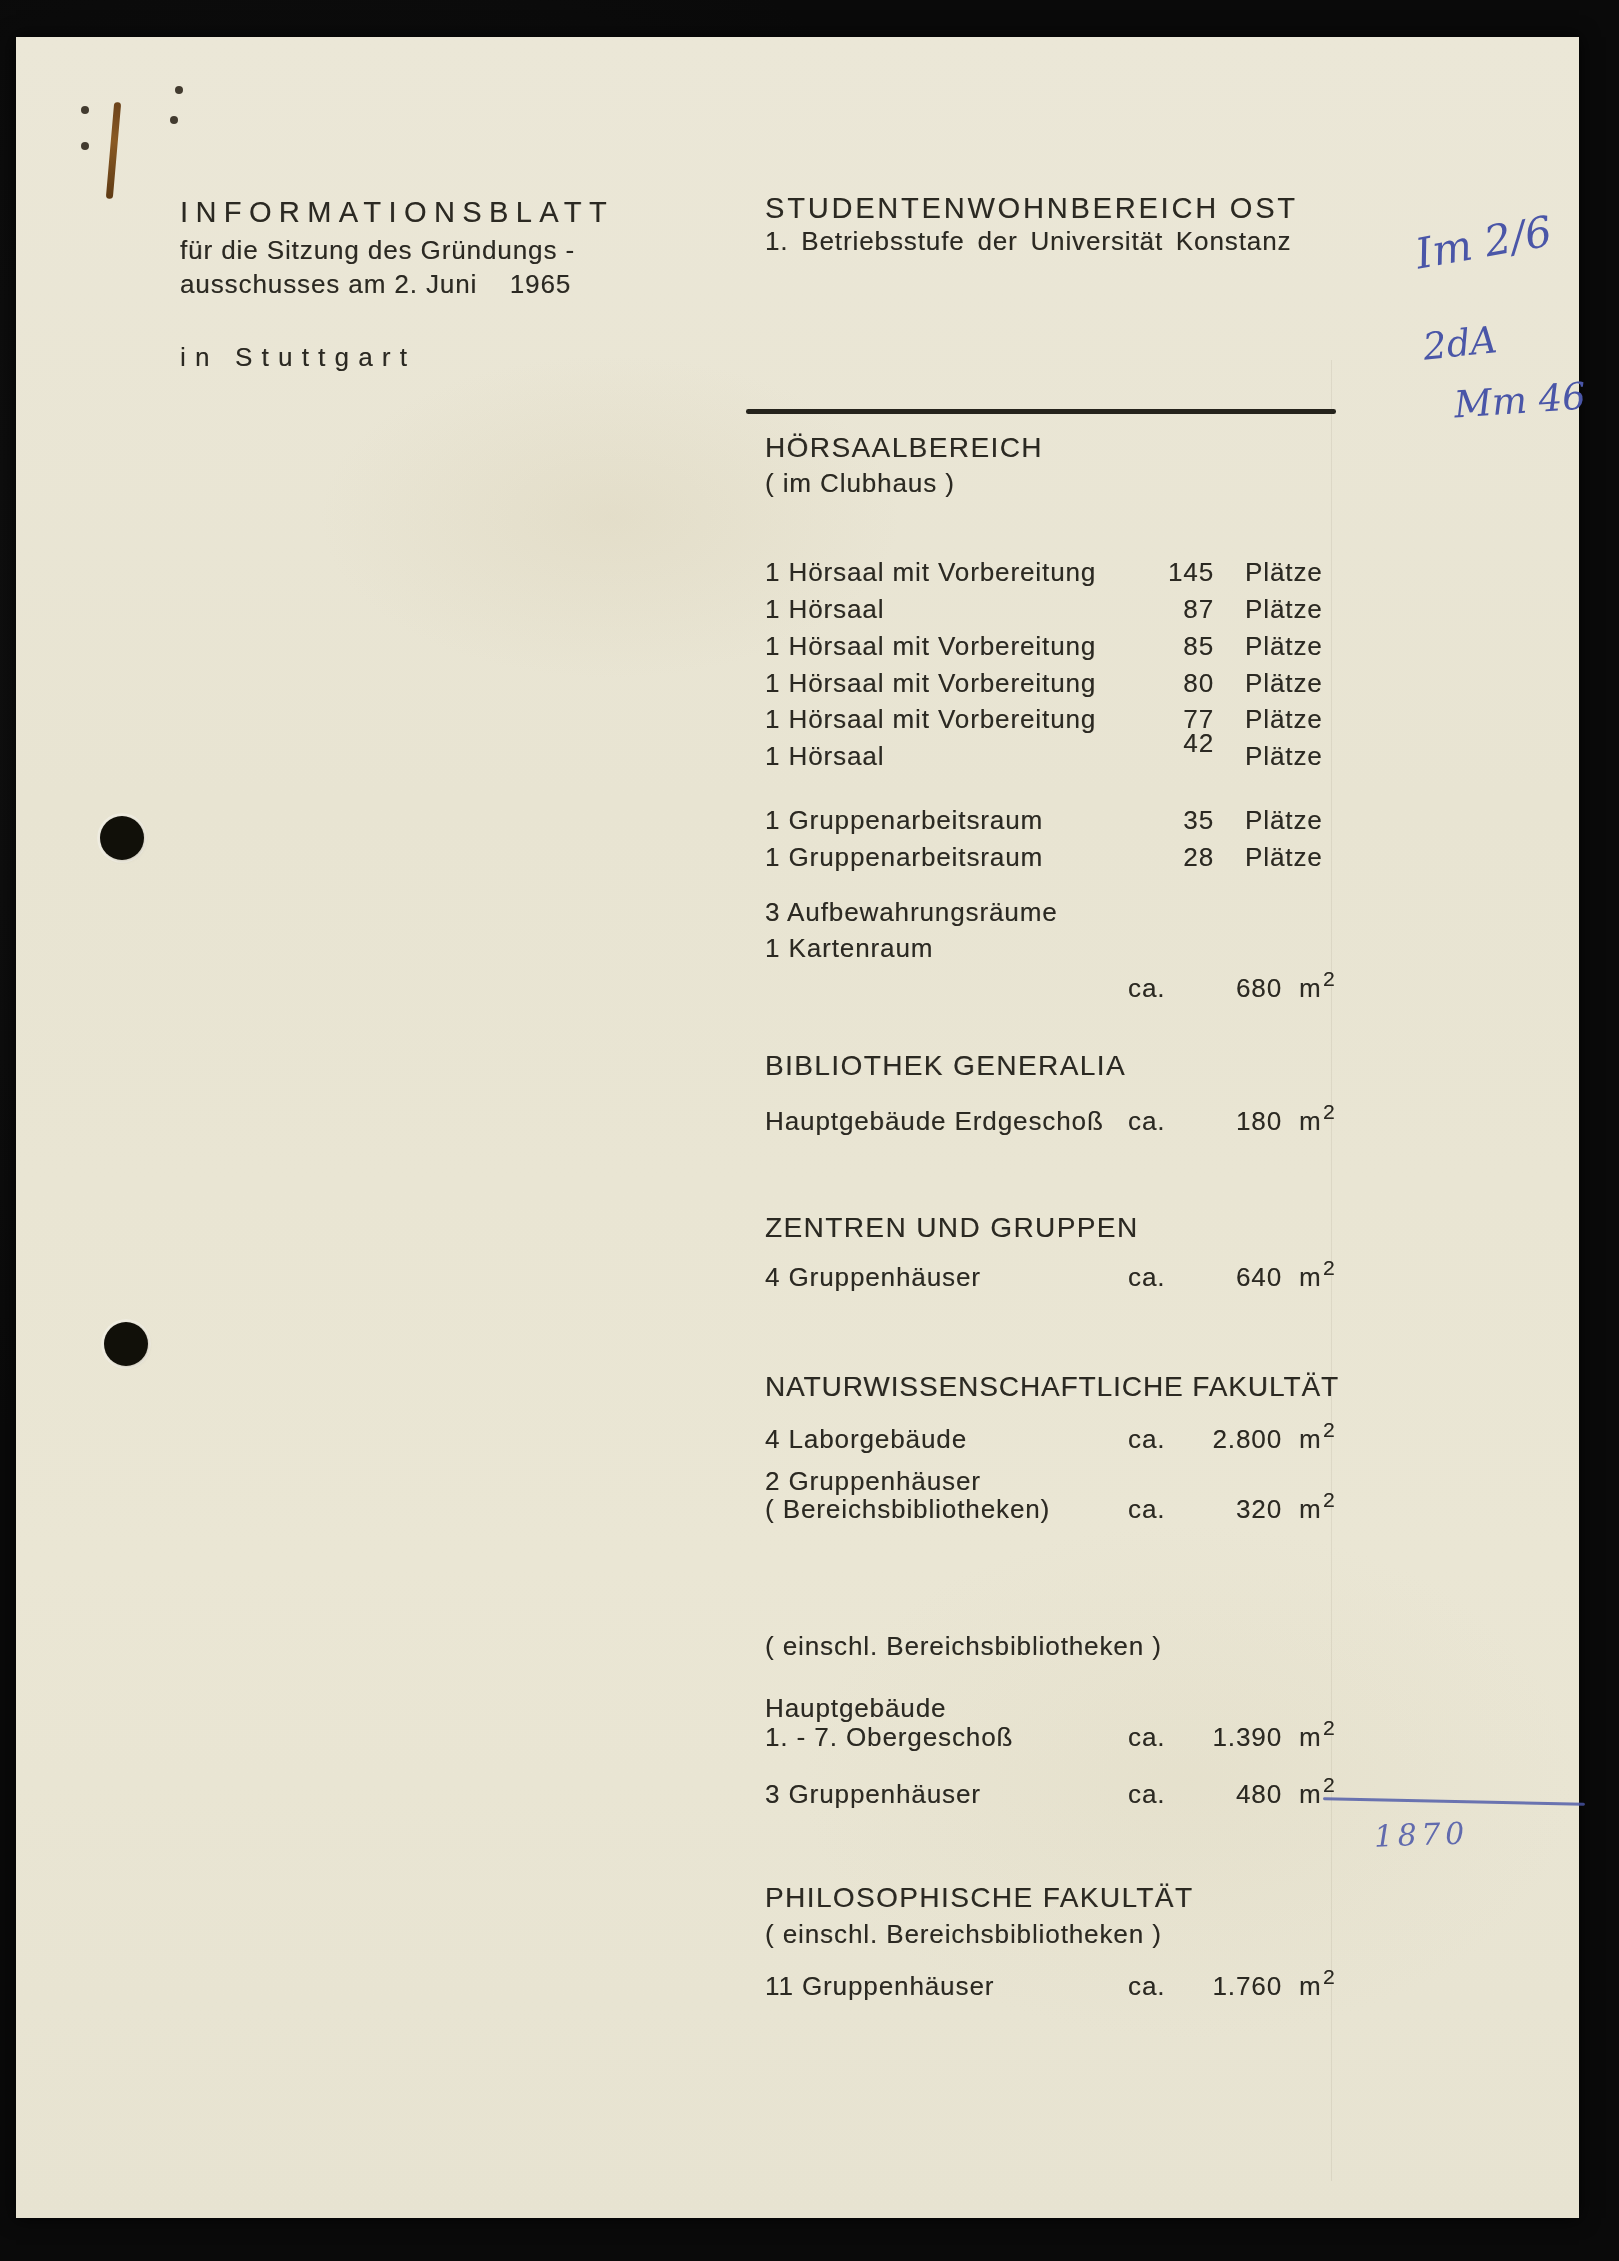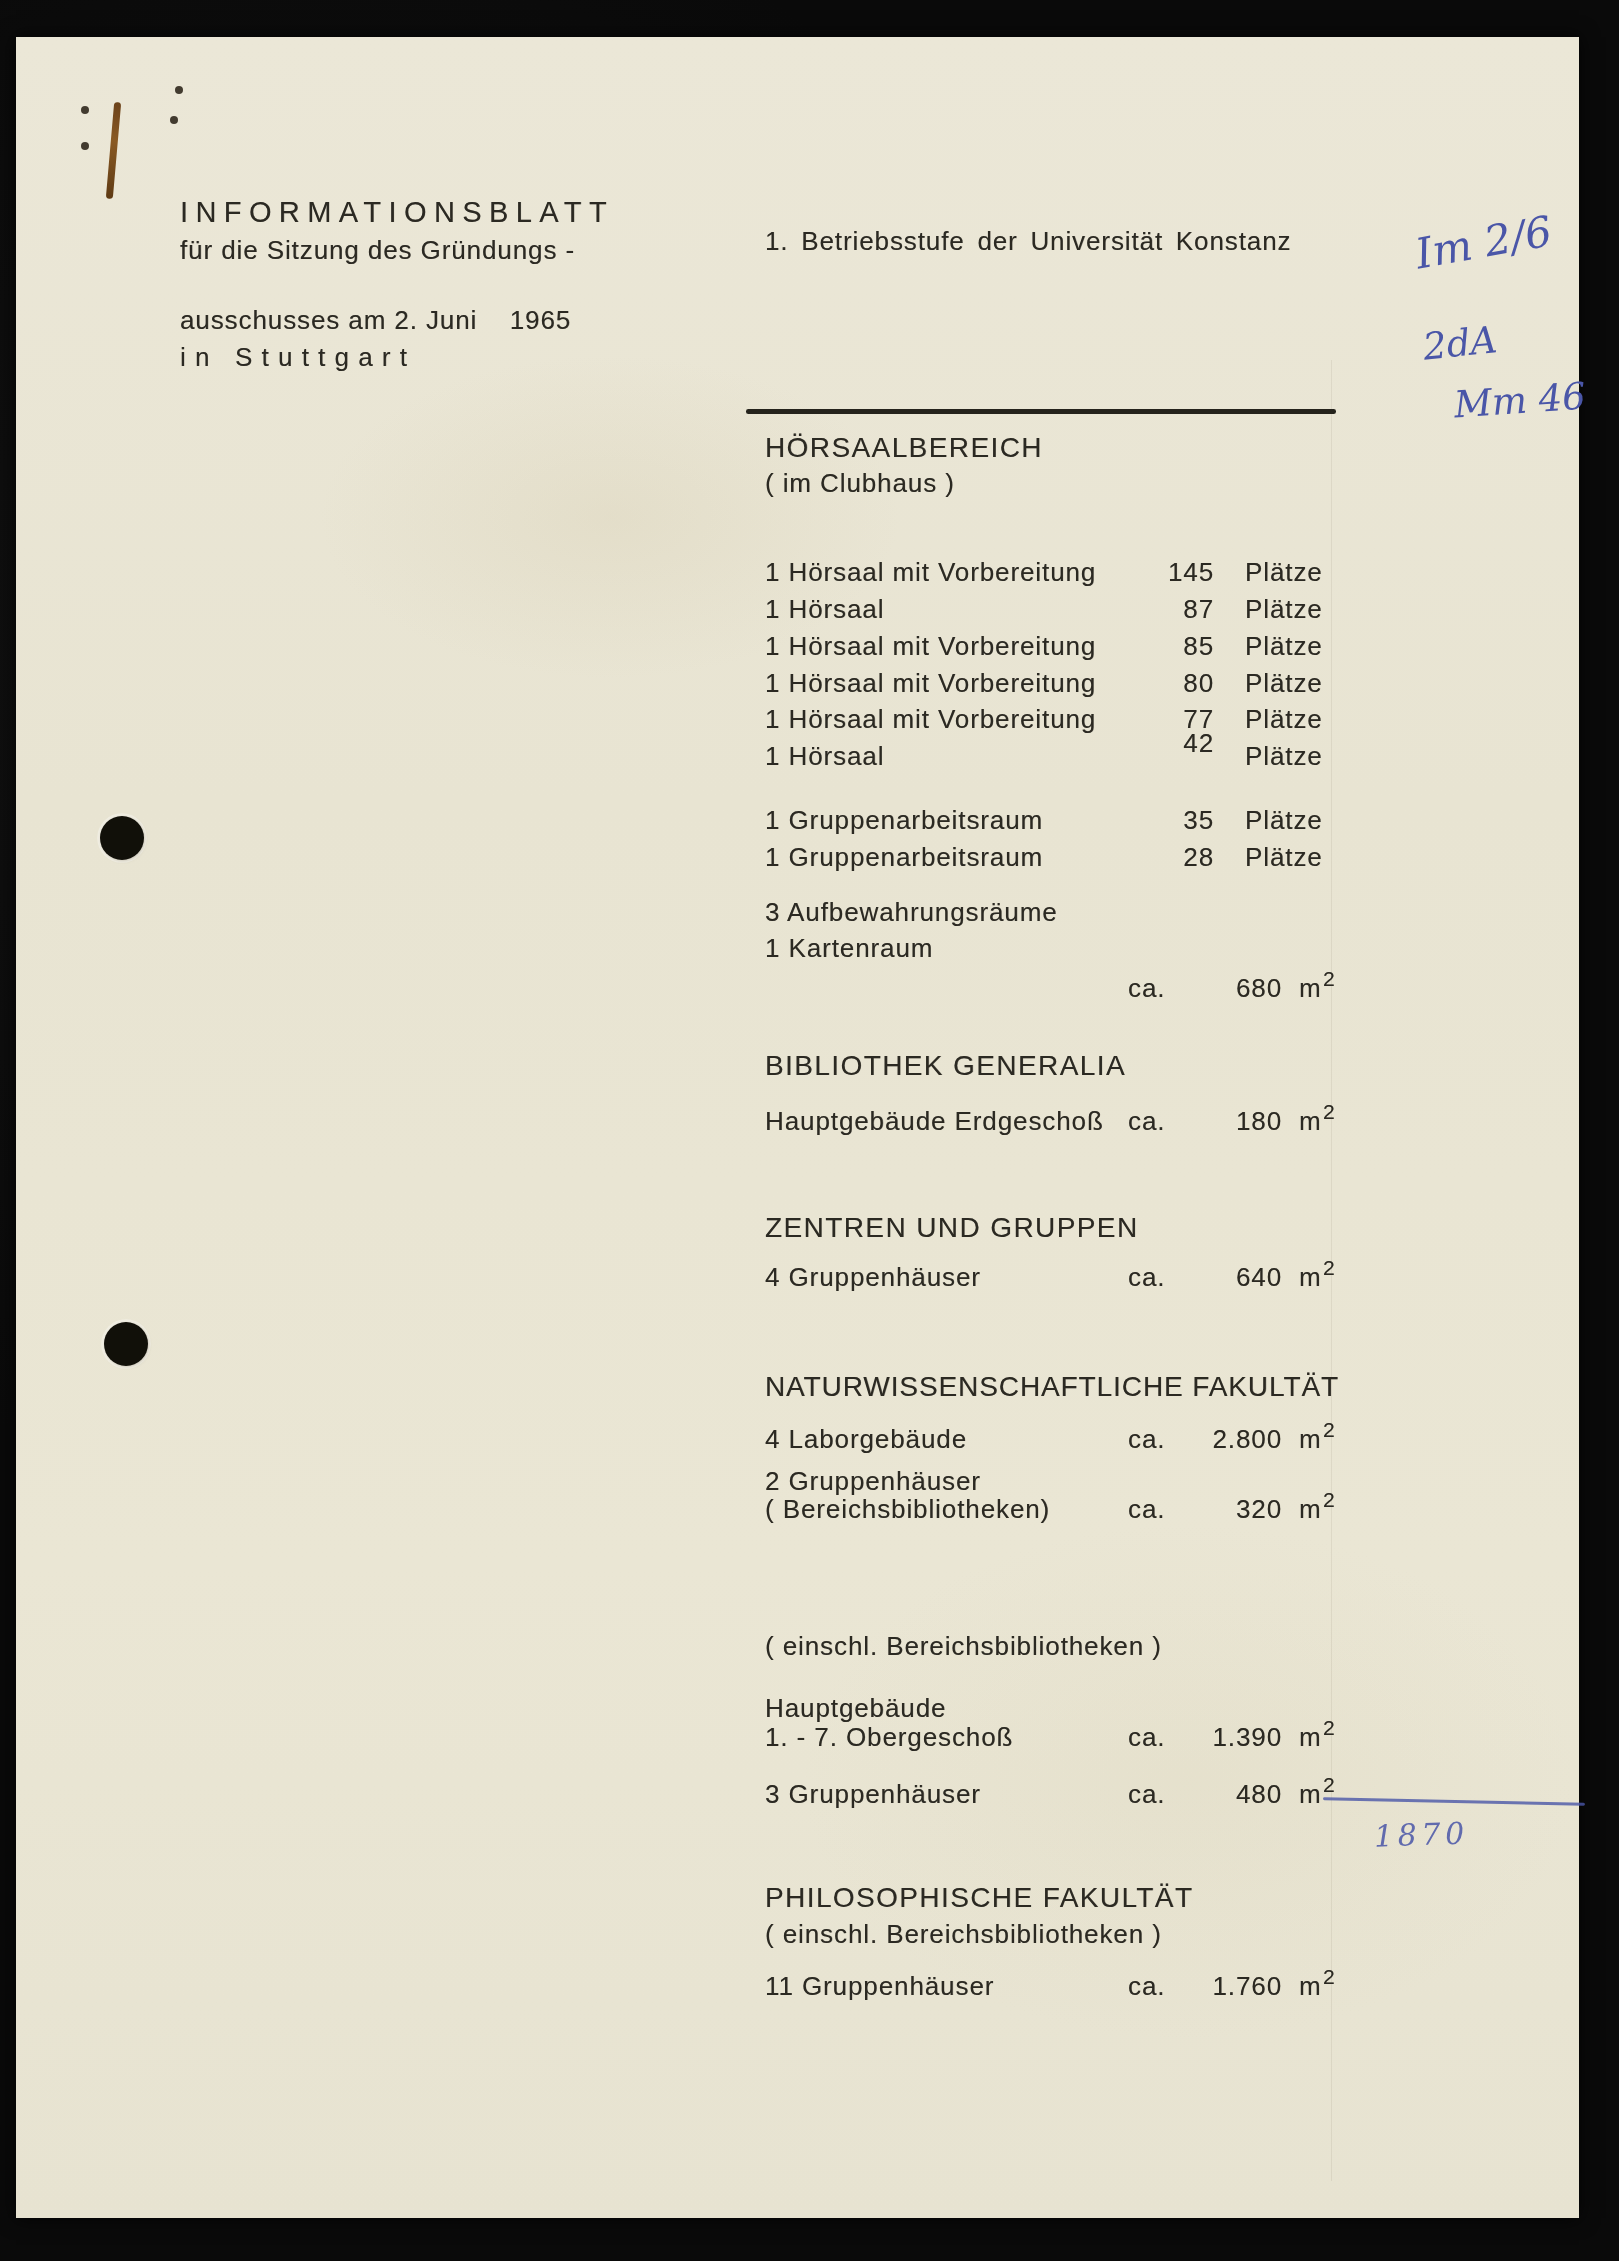--- a/index.html
+++ b/index.html
@@ -106,23 +106,24 @@
     <div class="speck" style="left:154px; top:79px;"></div>
     <div class="speck" style="left:65px; top:105px;"></div>
 
     <div class="hole" style="left:84px; top:779px;"></div>
     <div class="hole" style="left:88px; top:1285px;"></div>
 
     <div class="crease"></div>
 
     <div class="line caps" style="left:164px; top:160px; font-size:29px; letter-spacing:7.4px;">INFORMATIONSBLATT</div>
     <div class="line" style="left:164px; top:199px;">für die Sitzung des Gründungs -</div>
-    <div class="line" style="left:164px; top:233px;margin-top:36px;">ausschusses am 2. Juni    1965</div>
+    <div class="line" style="left:164px; top:233px;">ausschusses am 2. Juni    1965</div>
     <div class="line" style="left:164px; top:266px; letter-spacing:9.2px;margin-top:40px;">in Stuttgart</div>
 
+    <div class="line caps" style="left:749px; top:156px; font-size:29px; letter-spacing:2.8px;">STUDENTENWOHNBEREICH OST</div>
     <div class="line" style="left:749px; top:190px; word-spacing:4.6px;">1. Betriebsstufe der Universität Konstanz</div>
 
     <div class="hw" style="left:1399px; top:181px; font-size:42px; transform:rotate(-10deg);">Im 2/6</div>
     <div class="hw" style="left:1407px; top:285px; font-size:37px; transform:rotate(-6deg);">2dA</div>
     <div class="hw" style="left:1438px; top:342px; font-size:37px; transform:rotate(-4deg);">Mm 46</div>
 
     <div class="rule" style="left:730px; top:372px; width:590px; height:5px;"></div>
 
     <div class="line caps" style="left:749px; top:396px;">HÖRSAALBEREICH</div>
     <div class="line" style="left:749px; top:432px;text-align:center;">( im Clubhaus )</div>

